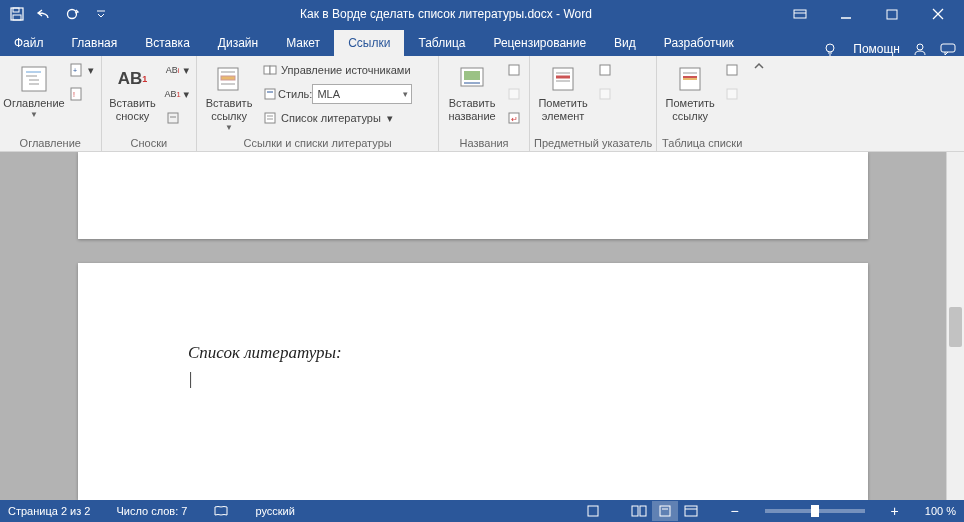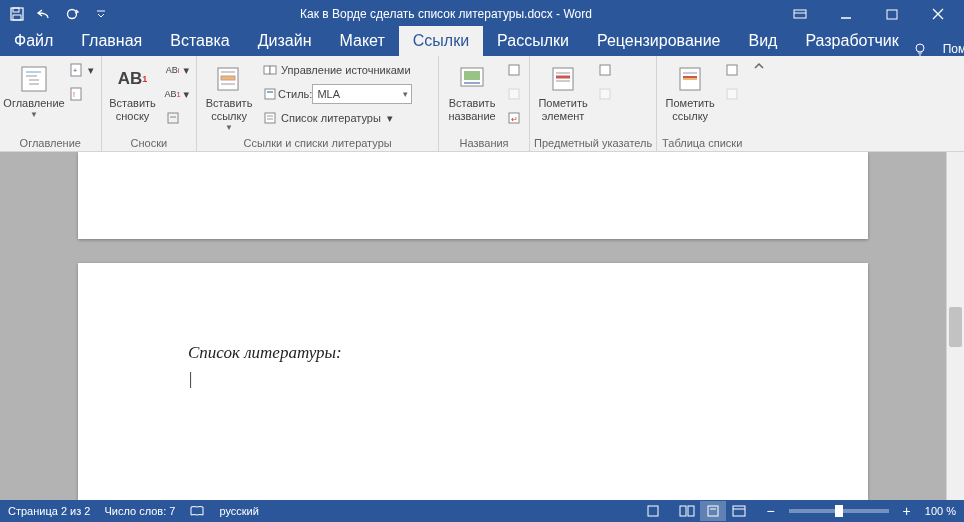--- a/index.html
+++ b/index.html
@@ -6,21 +6,21 @@
 body { width: 964px; height: 522px; background: #e6e6e6; overflow: hidden; font-size: 12px; }
 
 .titlebar { height: 28px; background: #2b579a; color: #fff; display: flex; align-items: center; padding: 0 4px; }
 .qat { display: flex; align-items: center; gap: 2px; }
 .qat-btn { width: 26px; height: 24px; display: flex; align-items: center; justify-content: center; cursor: pointer; }
 .title-text { flex: 1; text-align: center; color: #fff; font-size: 12px; }
 .winctrl { display: flex; gap: 2px; }
 .winctrl div { width: 44px; height: 24px; display: flex; align-items: center; justify-content: center; cursor: pointer; }
 
 .tabs { height: 28px; background: #2b579a; display: flex; align-items: flex-end; color: #fff; }
-.tab { padding: 6px 14px; cursor: pointer; font-size: 16px; }
+.tab { padding: 6px 14px; cursor: pointer; font-size: 12px; }
 .tab.active { background: #f1f1f1; color: #2b579a; }
 .tabs-right { margin-left: auto; display: flex; align-items: center; padding-right: 8px; gap: 12px; }
 .help-btn { display:flex; align-items:center; gap:16px; cursor:pointer; }
 
 .ribbon { height: 96px; background: #f1f1f1; border-bottom: 1px solid #d4d4d4; display: flex; }
 .group { border-right: 1px solid #d4d4d4; display: flex; flex-direction: column; padding: 3px 4px 0; }
 .group-body { flex: 1; display: flex; align-items: flex-start; gap: 2px; }
 .group-label { text-align: center; color: #666; font-size: 11px; padding: 2px 0; position:relative; }
 
 .big-btn { display: flex; flex-direction: column; align-items: center; width: 60px; padding: 2px; cursor: pointer; }
@@ -41,21 +41,21 @@
 .doc-area { height: 348px; background: #b3b3b3; display:flex; position:relative; }
 .doc-scroll { flex:1; display:flex; flex-direction:column; align-items:center; overflow:hidden; padding-top:0; }
 .page { background:#fff; box-shadow: 0 1px 3px rgba(0,0,0,0.3); }
 .page1 { width: 790px; height: 100px; margin-bottom: 24px; }
 .page2 { width: 790px; height: 260px; padding: 80px 110px 8px; }
 .page2 .heading { font-style: italic; font-size: 17px; font-family: Georgia, serif; color:#222; }
 .page2 .cursor { font-style: italic; font-size: 17px; font-family: Georgia, serif; color:#222; margin-top:6px; }
 .vscroll { width: 18px; background:#f0f0f0; border-left:1px solid #d4d4d4; position:relative; }
 .vscroll .thumb { position:absolute; left:2px; right:2px; top:155px; height:40px; background:#c2c2c2; border-radius:2px; cursor:pointer; }
 
-.statusbar { height: 22px; background: #2b579a; color: #fff; display:flex; align-items:center; font-size:11px; padding: 0 8px; gap:14px; }
+.statusbar { height: 22px; background: #2b579a; color: #fff; display:flex; align-items:center; font-size:11px; padding: 0 8px; gap:26px; }
 .statusbar .sb-item { display:flex; align-items:center; gap:4px; cursor:pointer; }
 .statusbar .spacer { flex:1; }
 .view-btns { display:flex; gap:0; }
 .view-btn { width:26px; height:20px; display:flex; align-items:center; justify-content:center; cursor:pointer; }
 .view-btn.active { background: rgba(255,255,255,0.25); }
 .zoom-slider { width:100px; height:4px; background: rgba(255,255,255,0.35); position:relative; cursor:pointer; }
 .zoom-slider .knob { position:absolute; width:8px; height:12px; background:#fff; top:-4px; left:46px; }
 
 svg { display:block; }
 </style>
@@ -116,21 +116,21 @@
   </div>
 </div>
 
 <div class="tabs">
   <div class="tab">Файл</div>
   <div class="tab">Главная</div>
   <div class="tab">Вставка</div>
   <div class="tab">Дизайн</div>
   <div class="tab">Макет</div>
   <div class="tab active">Ссылки</div>
-  <div class="tab">Рассылки</div>
+  <div class="tab">Таблица</div>
   <div class="tab">Рецензирование</div>
   <div class="tab">Вид</div>
   <div class="tab">Разработчик</div>
   <div class="tabs-right">
     <div class="help-btn">
       <svg width="14" height="14">
           <circle cx="7" cy="6" r="4" fill="none" stroke="#fff"></circle>
           <line x1="5" y1="11" x2="9" y2="11" stroke="#fff"></line>
           <line x1="6" y1="13" x2="8" y2="13" stroke="#fff"></line>
         </svg>

